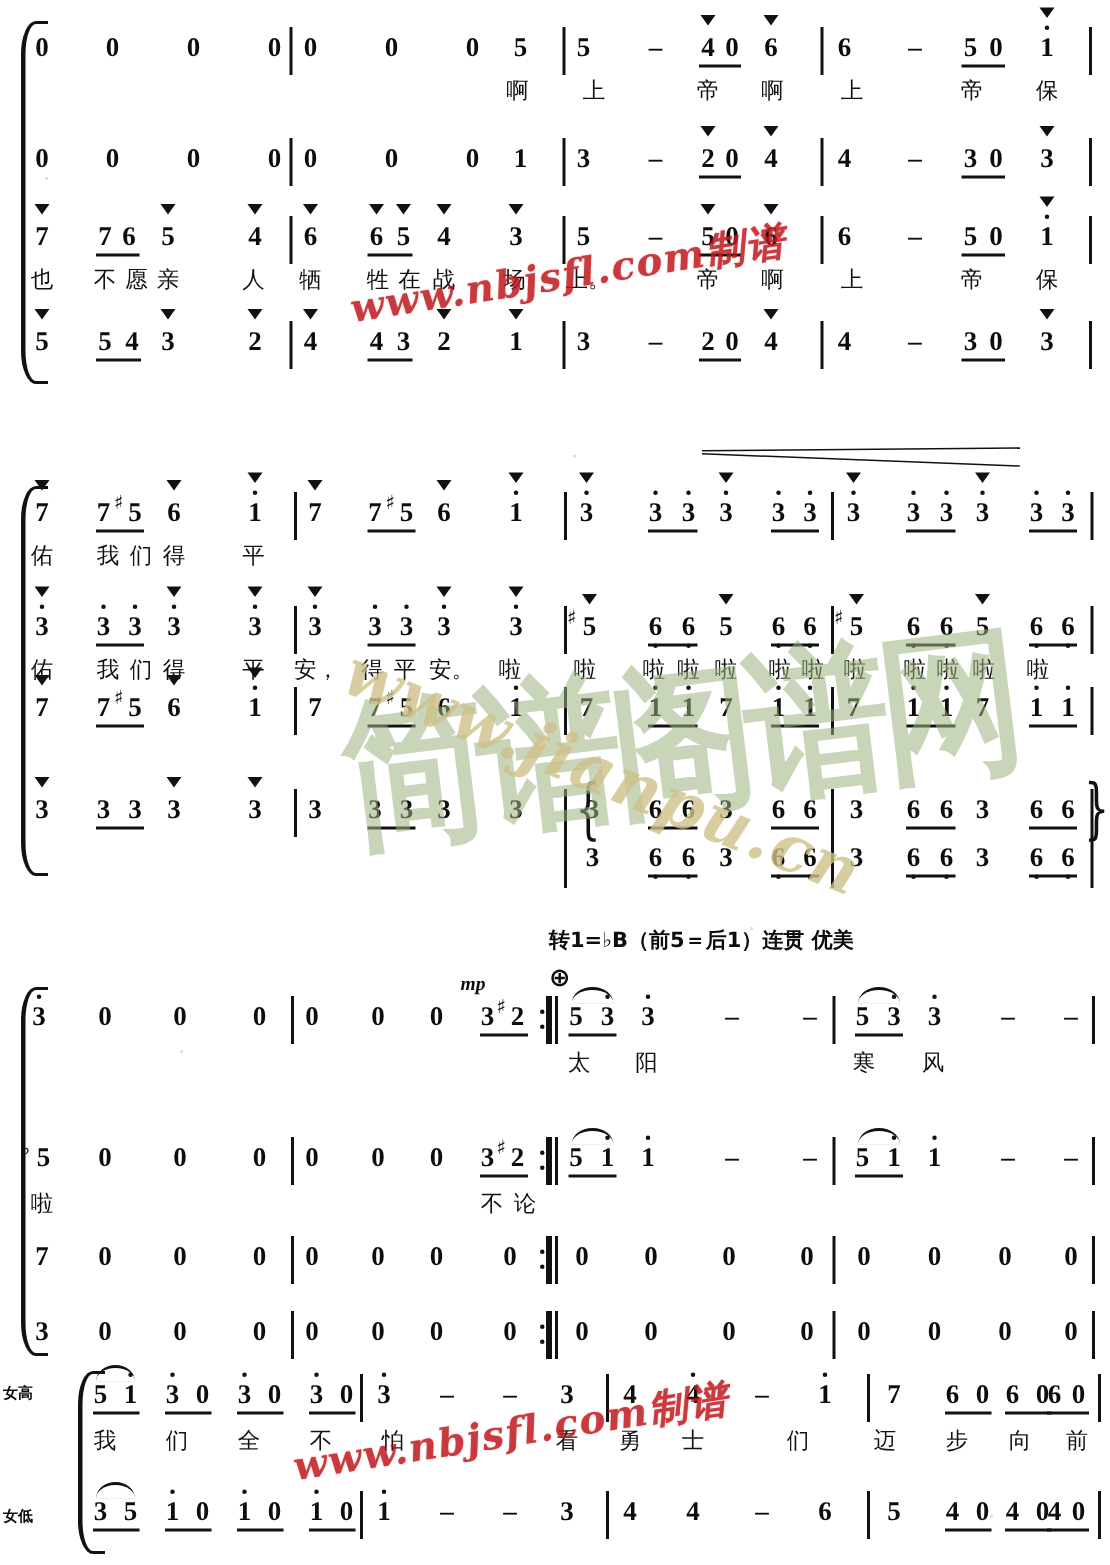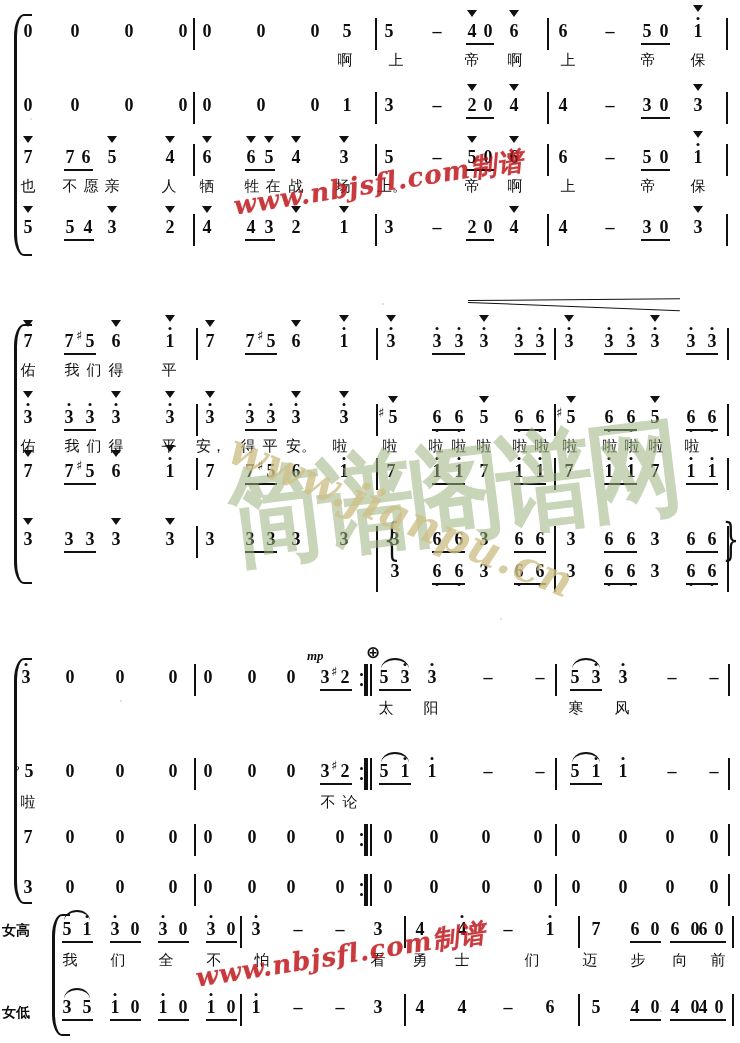--- a/index.html
+++ b/index.html
@@ -126,21 +126,21 @@
     font-weight: 500;
     text-align: center;
     white-space: nowrap;
     color: #111;
   }
 
   
   .part-label {
     position: absolute;
     font-family: Liberation Mono, monospace;
-    font-size: 14px;
+    font-size: 10px;
     font-weight: bold;
     white-space: nowrap;
   }
 
   
   .tempo-text {
     position: absolute;
     font-family: "DejaVu Sans", "Liberation Sans", sans-serif;
     font-size: 14px;
     font-weight: bold;
@@ -581,20 +581,21 @@
       <span class="note" style="left:684px;width:14px;">6<span class="oct-dn"></span></span>
       <span class="note" style="left:705px;width:14px;">6<span class="oct-dn"></span></span>
       <div class="beam" style="left:686px;top:21px;width:32px;"></div>
     </div>
   </div>
 
   <div class="system" style="top:610px;height:290px;">
 
     <div class="brace" style="top:48px;height:242px;"></div>
 
+    <span class="tempo-text" style="left:366px;top:8px;">转1=♭B（前5＝后1）连贯  优美</span>
     <span class="dyn" style="left:307px;top:38px;">mp</span>
     <span class="coda-sym" style="left:366px;top:34px;">⊕</span>
 
     <div class="staff" style="top:58px;">
       <span class="note" style="left:16px;width:20px;">3<span class="oct-up"></span></span>
       <span class="note" style="left:60px;width:20px;">0</span>
       <span class="note" style="left:110px;width:20px;">0</span>
       <span class="note" style="left:163px;width:20px;">0</span>
       <div class="barline" style="left:194px;top:-4px;height:32px;"></div>
       <span class="note" style="left:198px;width:20px;">0</span>

